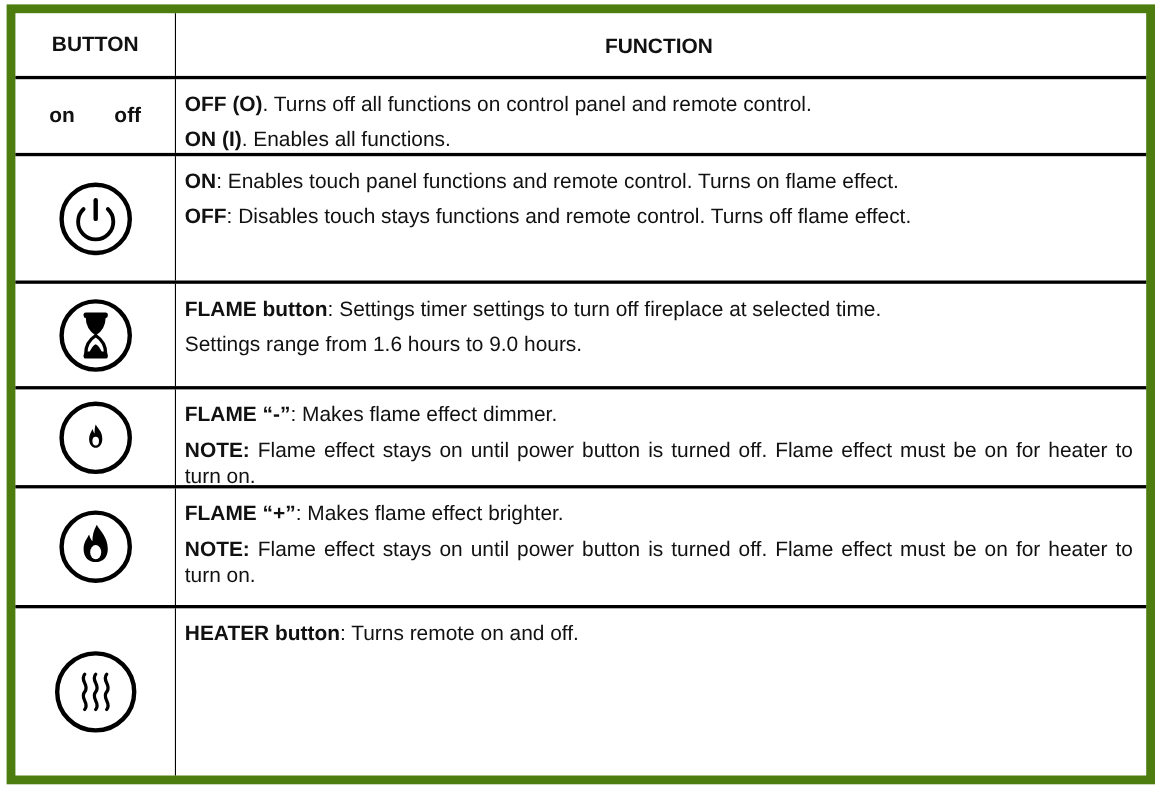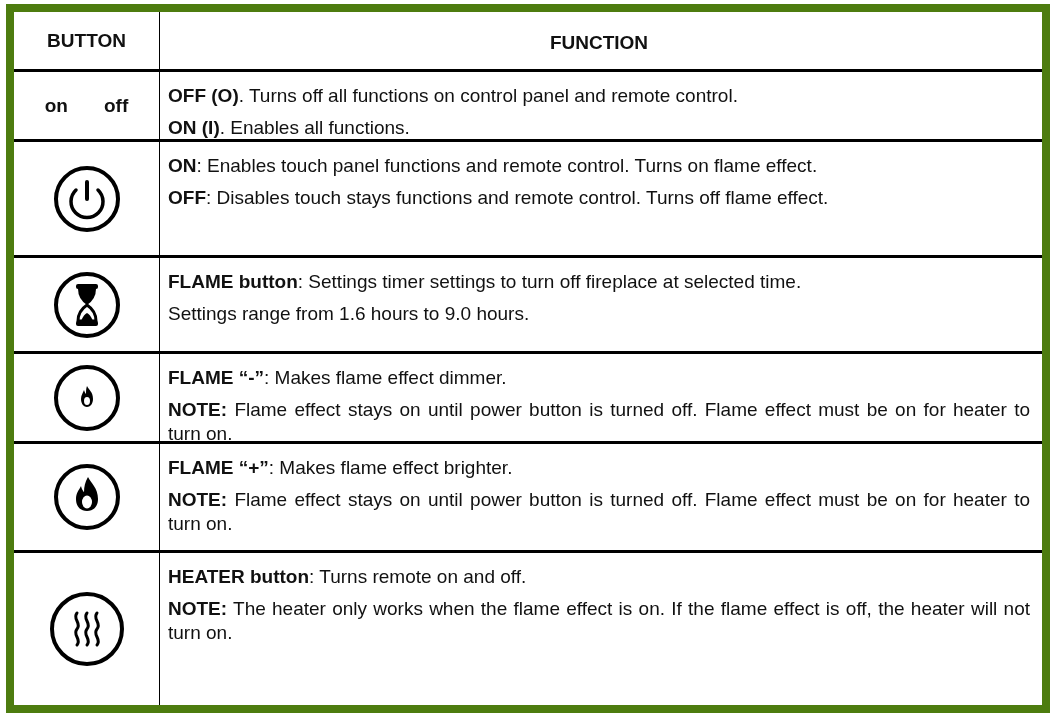--- a/index.html
+++ b/index.html
@@ -106,17 +106,16 @@
     <div class="c1">
       <svg width="80" height="80" viewBox="0 0 80 80">
         <circle cx="40" cy="40" r="35" fill="none" stroke="#000" stroke-width="4"></circle>
         <path d="M30 24 C25 30 35 34 30 40 C25 46 35 50 30 56" fill="none" stroke="#000" stroke-width="3" stroke-linecap="round"></path>
         <path d="M40 24 C35 30 45 34 40 40 C35 46 45 50 40 56" fill="none" stroke="#000" stroke-width="3" stroke-linecap="round"></path>
         <path d="M50 24 C45 30 55 34 50 40 C45 46 55 50 50 56" fill="none" stroke="#000" stroke-width="3" stroke-linecap="round"></path>
       </svg>
     </div>
     <div class="c2">
       <p class="para"><b>HEATER button</b><span>: Turns remote on and off.</span></p>
-      <p class="para"><b>NOTE:</b><span> The heater only works when the flame effect is on. If the flame effect is off, the heater will not turn on.</span></p>
     </div>
   </div>
 
 </div>
 
 </body></html>

